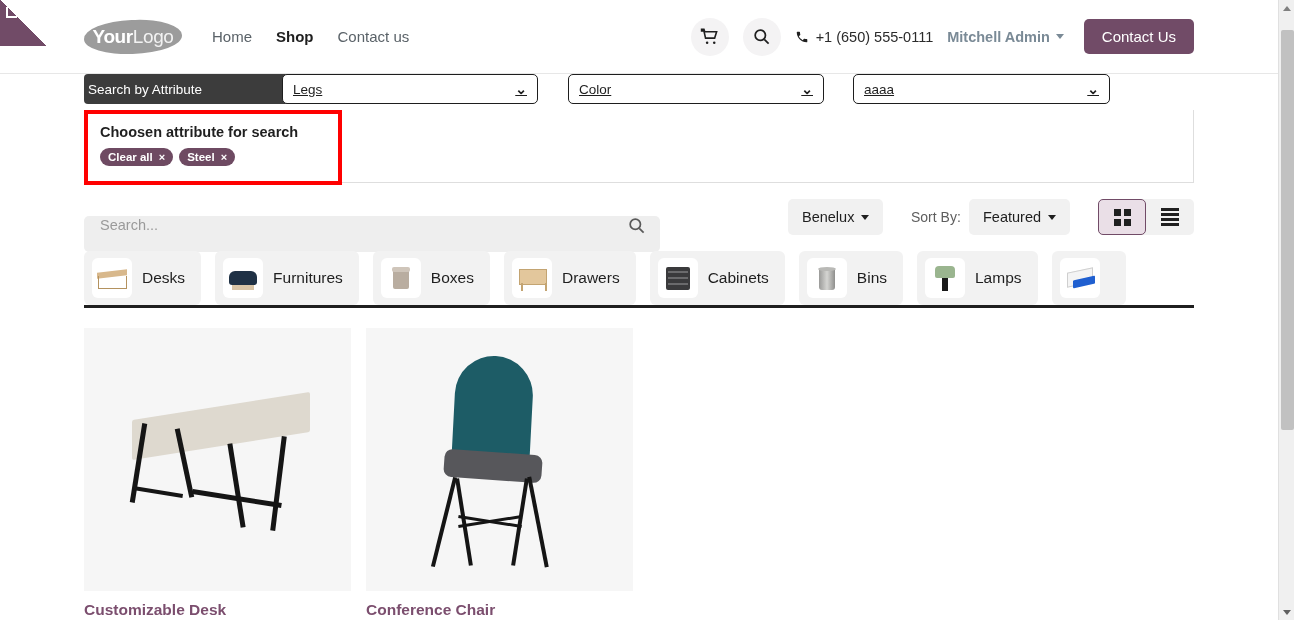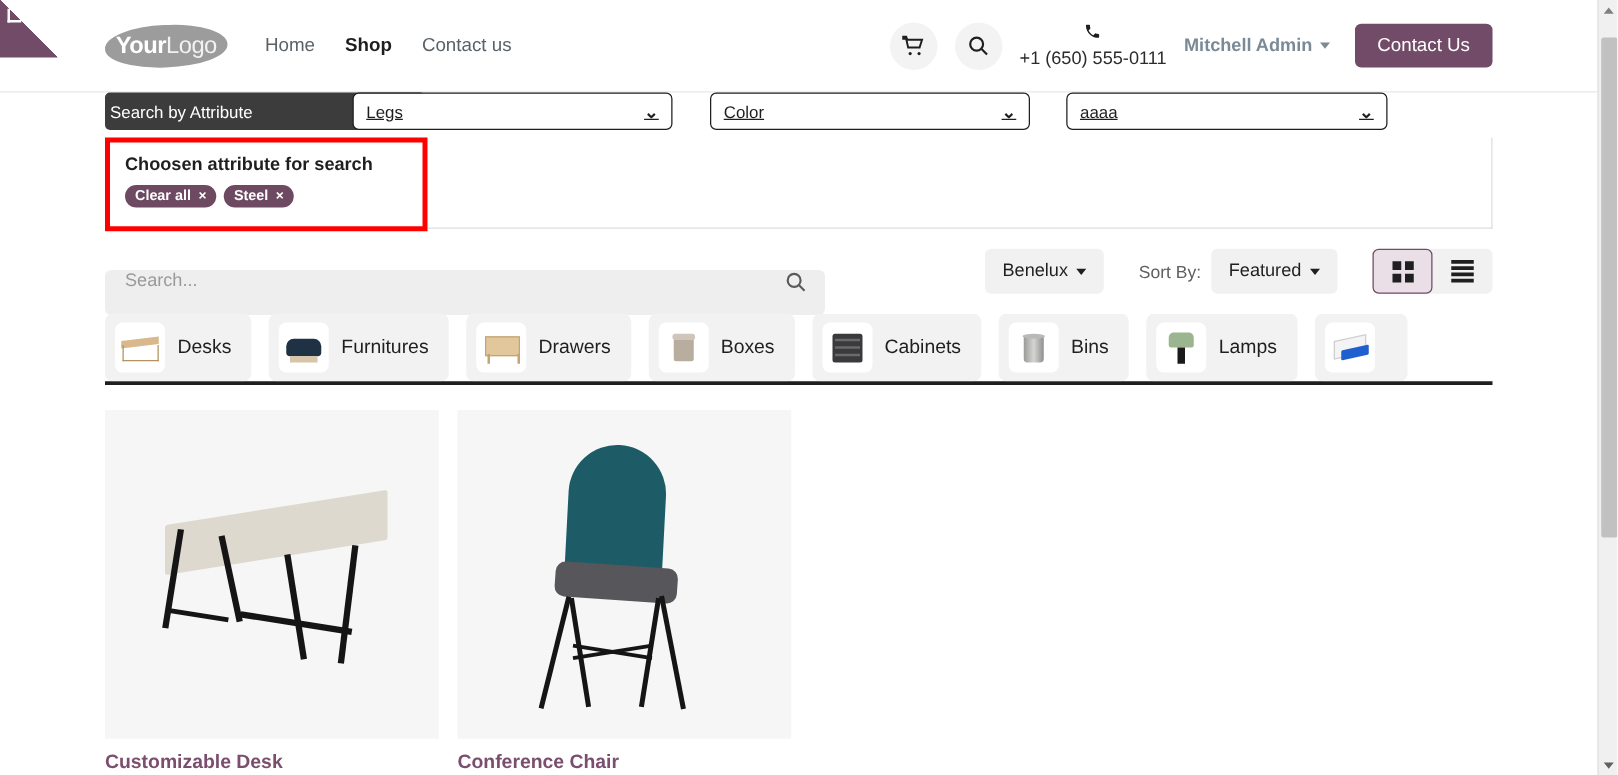--- a/index.html
+++ b/index.html
@@ -68,21 +68,21 @@
 
   .header-right {
     margin-left: auto; margin-right: 84px;
     display: flex; align-items: center; gap: 14px;
   }
   .icon-circle {
     width: 38px; height: 38px; border-radius: 50%;
     background: #f4f3f4;
     display: flex; align-items: center; justify-content: center;
   }
-  .phone { display: flex; align-items: center; gap: 7px; font-size: 14.5px; color: #2b2b2b; flex-direction: column; }
+  .phone { display: flex; align-items: center; gap: 7px; font-size: 14.5px; color: #2b2b2b; }
   .user-menu {
     display: flex; align-items: center; gap: 6px;
     font-size: 14.5px; color: #7a8a96; font-weight: bold;
   }
   .caret-down {
     width: 0; height: 0;
     border-left: 4.5px solid transparent;
     border-right: 4.5px solid transparent;
     border-top: 5px solid currentColor;
   }
@@ -466,26 +466,26 @@
   <div class="cat-strip">
     <div class="cat">
       <span class="thumb th-desk"></span>
       <span class="label">Desks</span>
     </div>
     <div class="cat">
       <span class="thumb th-sofa"></span>
       <span class="label">Furnitures</span>
     </div>
     <div class="cat">
+      <span class="thumb th-box"></span>
+      <span class="label">Boxes</span>
+    </div>
+    <div class="cat">
       <span class="thumb th-drawer"></span>
       <span class="label">Drawers</span>
-    </div>
-    <div class="cat">
-      <span class="thumb th-box"></span>
-      <span class="label">Boxes</span>
     </div>
     <div class="cat">
       <span class="thumb th-cab"></span>
       <span class="label">Cabinets</span>
     </div>
     <div class="cat">
       <span class="thumb th-bin"></span>
       <span class="label">Bins</span>
     </div>
     <div class="cat">

